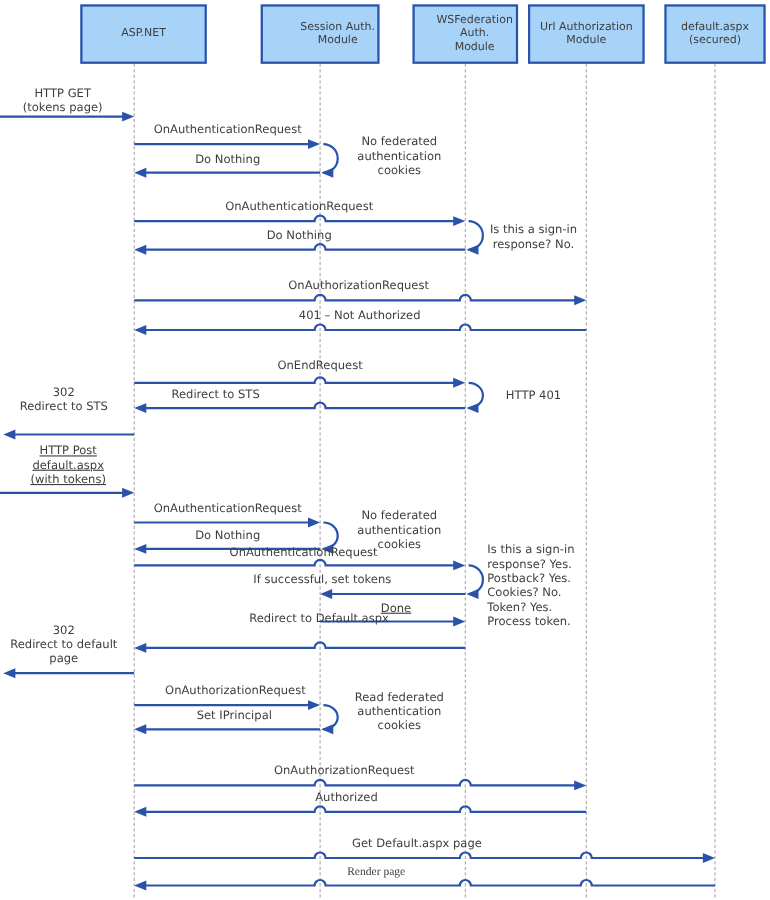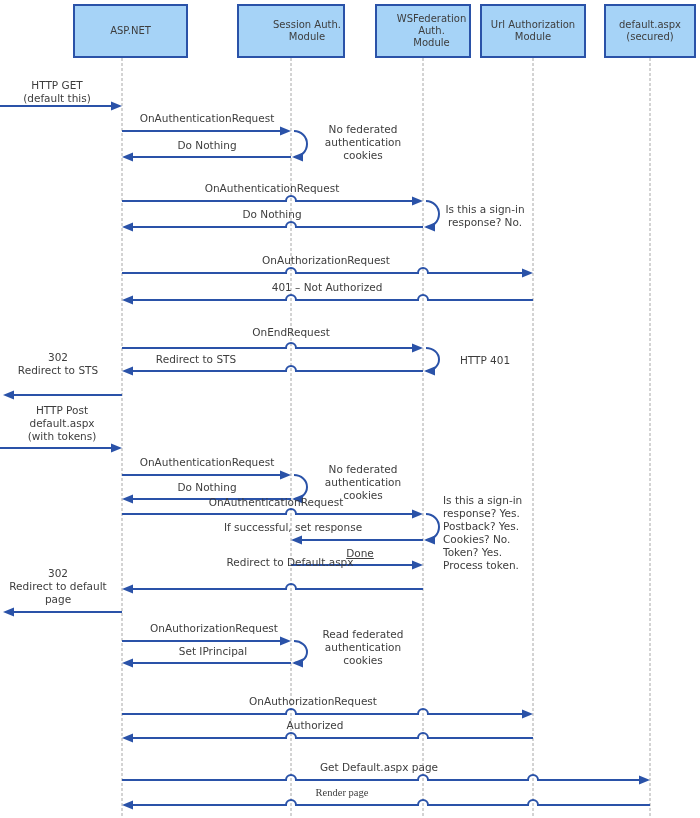--- a/index.html
+++ b/index.html
@@ -140,38 +140,38 @@
       <div class="actor" style="left: 375px; width: 96px; padding-left: 17px;">WSFederation
 Auth.
 Module</div>
       <div class="actor" style="left: 480px; width: 106px;">Url Authorization
 Module</div>
       <div class="actor" style="left: 604px; width: 92px;">default.aspx
 (secured)</div>
     </div>
   <div id="labels">
       <div class="lbl" style="left: 57px; top: 79px;">HTTP GET
-(default this)</div>
+(tokens page)</div>
       <div class="lbl" style="left: 207px; top: 112px;">OnAuthenticationRequest</div>
       <div class="lbl" style="left: 207px; top: 139px;">Do Nothing</div>
       <div class="lbl" style="left: 272px; top: 182px;">OnAuthenticationRequest</div>
       <div class="lbl" style="left: 272px; top: 208px;">Do Nothing</div>
       <div class="lbl" style="left: 326px; top: 254px;">OnAuthorizationRequest</div>
       <div class="lbl" style="left: 327px; top: 281px;">401 – Not Authorized</div>
       <div class="lbl" style="left: 291px; top: 326px;">OnEndRequest</div>
       <div class="lbl" style="left: 196px; top: 353px;">Redirect to STS</div>
       <div class="lbl" style="left: 58px; top: 351px;">302
 Redirect to STS</div>
-      <div class="lbl" style="left: 62px; top: 404px;">HTTP Post
+      <div class="lbl" style="left: 62px; top: 404px; text-decoration: underline;">HTTP Post
 default.aspx
 (with tokens)</div>
       <div class="lbl" style="left: 207px; top: 456px;">OnAuthenticationRequest</div>
       <div class="lbl" style="left: 207px; top: 481px;">Do Nothing</div>
       <div class="lbl" style="left: 276px; top: 496px;">OnAuthenticationRequest</div>
-      <div class="lbl" style="left: 293px; top: 521px;">If successful, set response</div>
+      <div class="lbl" style="left: 293px; top: 521px;">If successful, set tokens</div>
       <div class="lbl" style="left: 360px; top: 547px; text-decoration: underline;">Done</div>
       <div class="lbl" style="left: 290px; top: 556px;">Redirect to Default.aspx</div>
       <div class="lbl" style="left: 58px; top: 567px;">302
 Redirect to default
 page</div>
       <div class="lbl" style="left: 214px; top: 622px;">OnAuthorizationRequest</div>
       <div class="lbl" style="left: 213px; top: 645px;">Set IPrincipal</div>
       <div class="lbl" style="left: 313px; top: 695px;">OnAuthorizationRequest</div>
       <div class="lbl" style="left: 315px; top: 719px;">Authorized</div>
       <div class="lbl" style="left: 379px; top: 761px;">Get Default.aspx page</div>

